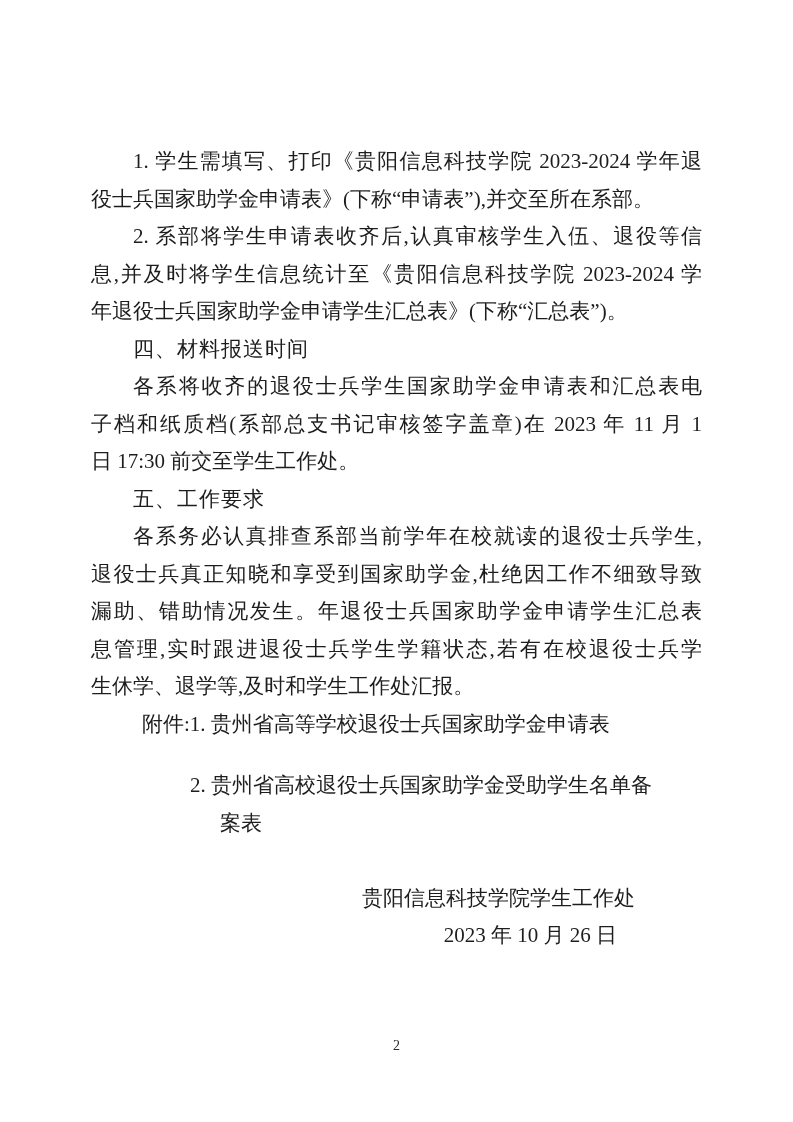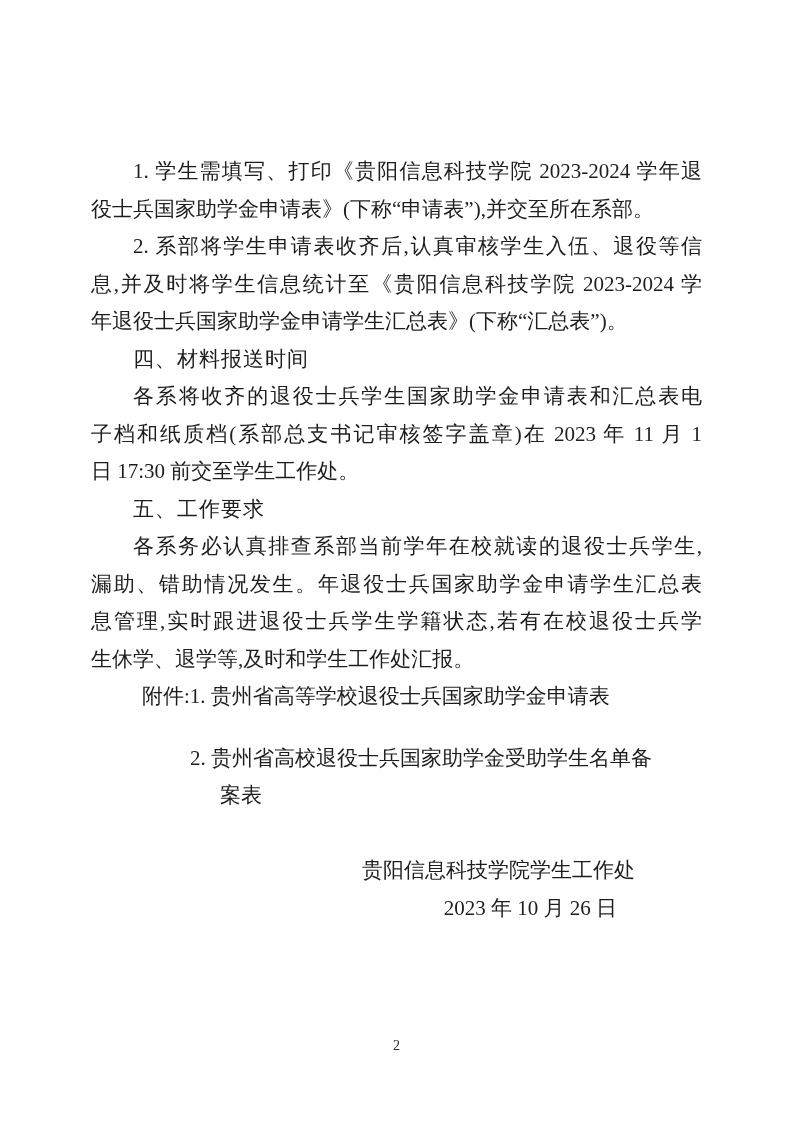--- a/index.html
+++ b/index.html
@@ -12,21 +12,21 @@
     width: 793px;
     height: 1122px;
     background: #ffffff;
     overflow: hidden;
     font-family: "Liberation Serif", "DejaVu Serif", serif;
     color: #1d1d1d;
   }
   .doc-body {
     position: absolute;
     left: 91px;
-    top: 153px;
+    top: 143px;
     width: 611px;
   }
   .line {
     font-size: 21px;
     line-height: 37.5px;
     height: 37.5px;
     white-space: nowrap;
     box-sizing: border-box;
   }
   
@@ -79,20 +79,21 @@
 
     <div class="line ind2 heading">四、材料报送时间</div>
 
     <div class="line j ind2">各系将收齐的退役士兵学生国家助学金申请表和汇总表电</div>
     <div class="line j">子档和纸质档(系部总支书记审核签字盖章)在 2023 年 11 月 1</div>
     <div class="line">日 17:30 前交至学生工作处。</div>
 
     <div class="line ind2 heading">五、工作要求</div>
 
     <div class="line j ind2">各系务必认真排查系部当前学年在校就读的退役士兵学生,</div>
+    <div class="line j">退役士兵真正知晓和享受到国家助学金,杜绝因工作不细致导致</div>
     <div class="line j">漏助、错助情况发生。年退役士兵国家助学金申请学生汇总表</div>
     <div class="line j">息管理,实时跟进退役士兵学生学籍状态,若有在校退役士兵学</div>
     <div class="line">生休学、退学等,及时和学生工作处汇报。</div>
 
     <div class="line att1">附件:1. 贵州省高等学校退役士兵国家助学金申请表</div>
     <div class="line att2">2. 贵州省高校退役士兵国家助学金受助学生名单备</div>
     <div class="line att3">案表</div>
 
     <div class="spacer"></div>
 

